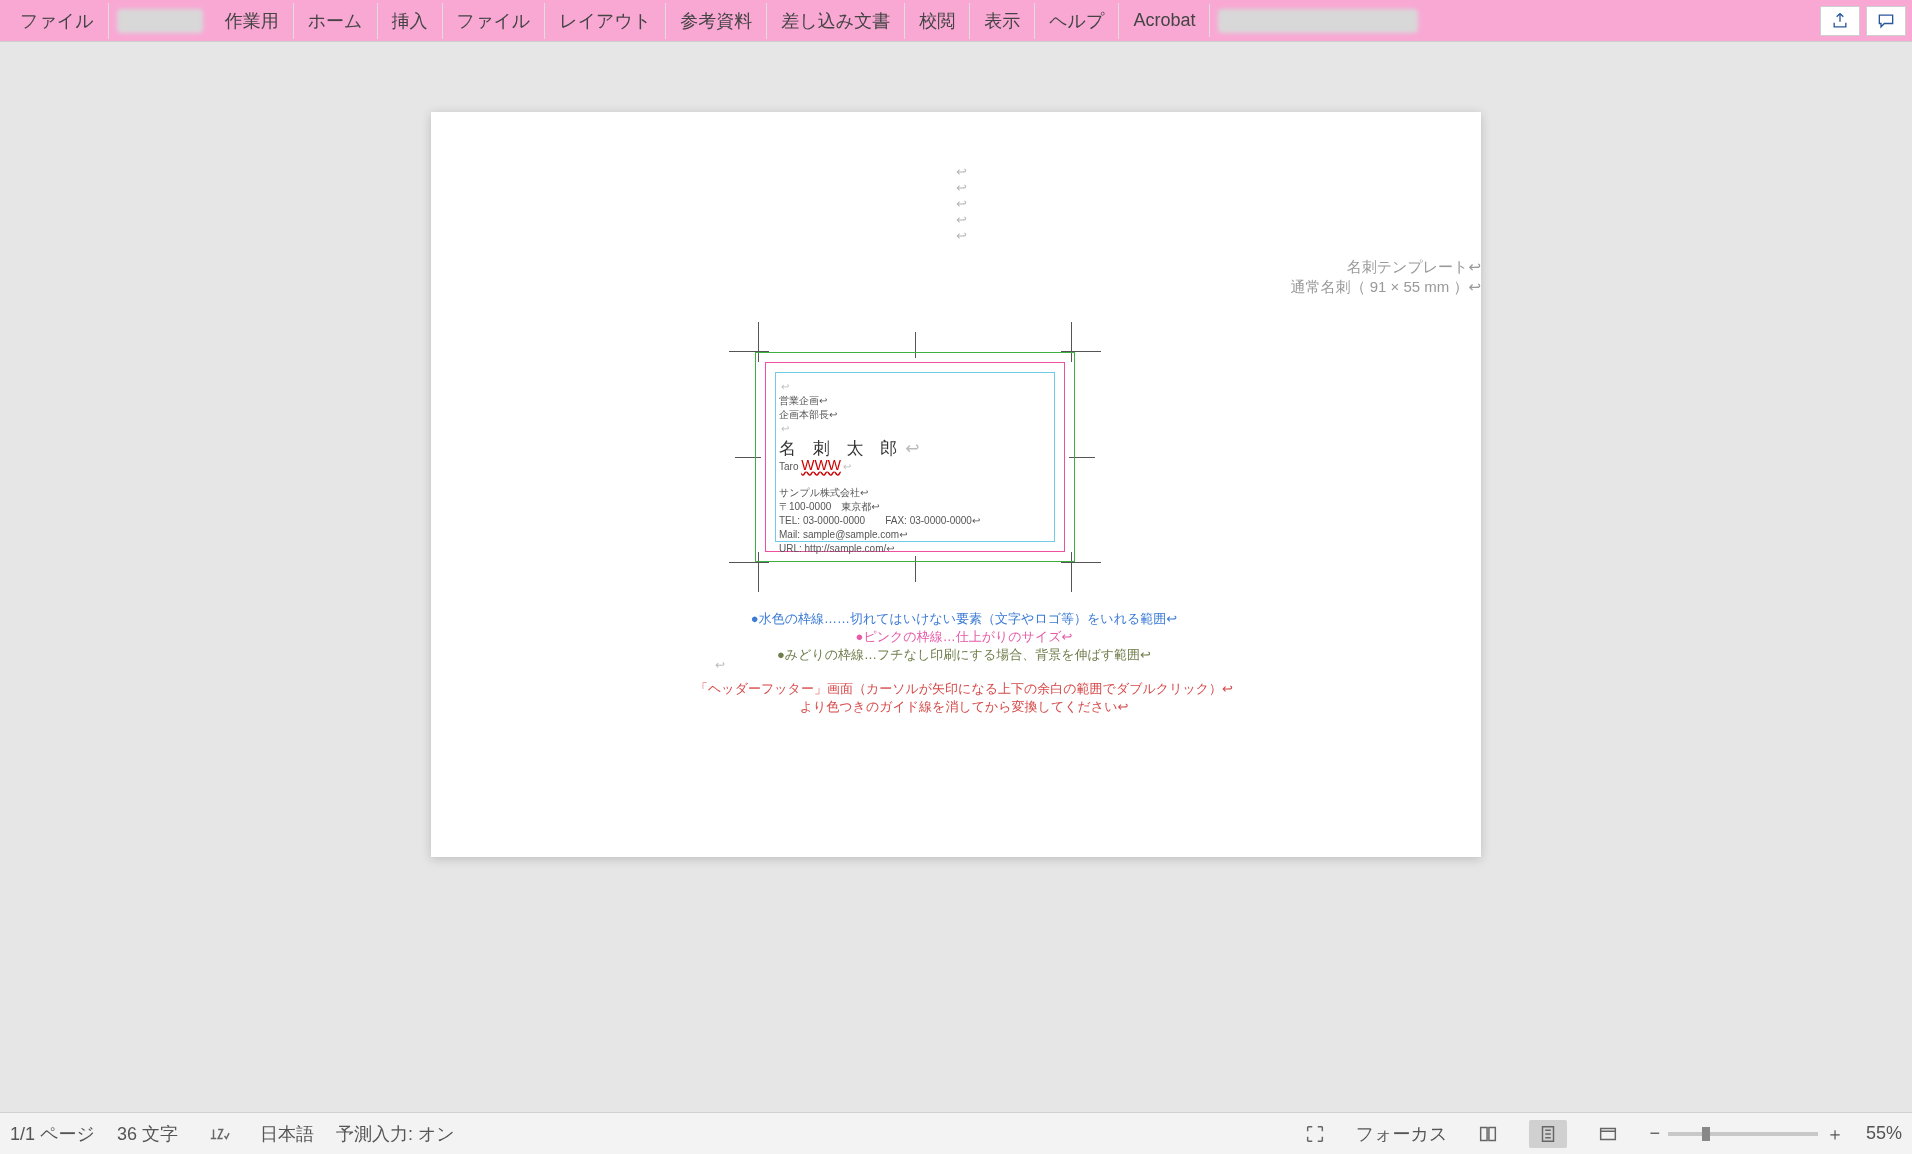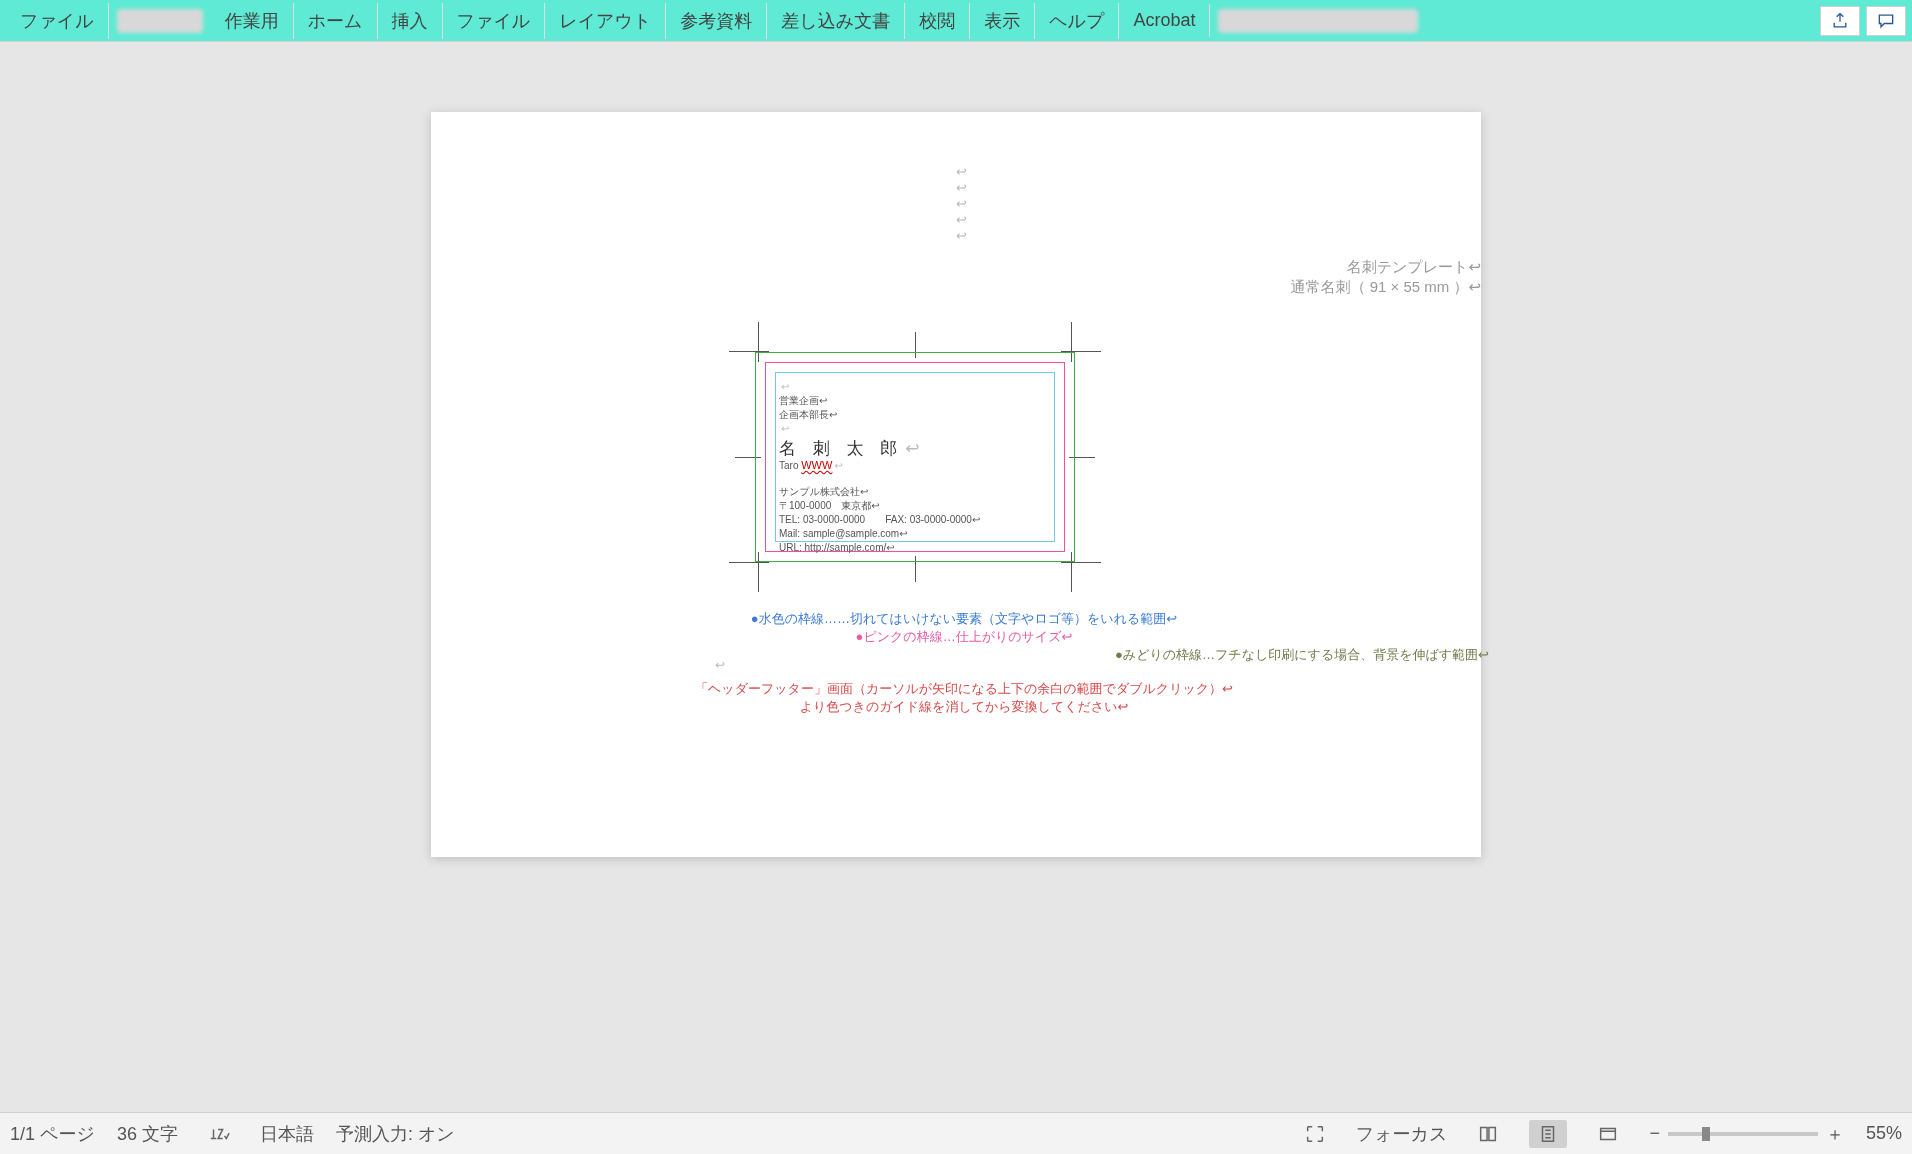--- a/index.html
+++ b/index.html
@@ -3,21 +3,21 @@
 <meta charset="utf-8">
 <style>
 * { margin: 0; padding: 0; box-sizing: border-box; }
 html, body { width: 100%; height: 100%; font-family: "Yu Gothic UI", "Meiryo", sans-serif; background: #e6e6e6; overflow: hidden; }
 
 
 .ribbon {
   display: flex;
   align-items: center;
   height: 42px;
-  background: #5eead4;
+  background: #f9a8d4;
   border-bottom: 1px solid #d0d0d0;
   padding: 0 6px;
   gap: 0;
   font-size: 18px;
   color: #444;
 }
 .ribbon .tab {
   padding: 6px 14px;
   border-right: 1px solid #dedede;
   cursor: pointer;
@@ -151,38 +151,38 @@
 .card-text .name {
   font-size: 17px;
   letter-spacing: 6px;
   color: #333;
   margin: 6px 0 2px;
 }
 .card-text .squiggle {
   color: #c00;
   text-decoration: wavy underline;
   text-decoration-color: #c00;
-  font-size: 11px;
+  font-size: 14px;
 }
 .card-text .row { display: block; }
 .pm { color: #bbb; margin-left: 2px; }
 
 
 .legend {
   position: absolute;
   top: 498px;
   left: 8px;
   width: 100%;
   text-align: center;
   font-size: 13px;
   line-height: 18px;
 }
 .legend .blue  { color: #3b7bd6; }
 .legend .pink  { color: #e65aa8; }
-.legend .olive { color: #6e7d4a; text-align: right; }
+.legend .olive { color: #6e7d4a; }
 .legend .red   { color: #d64848; margin-top: 16px; }
 .legend .lone-pm {
   position: absolute;
   left: 276px;
   top: 46px;
   color: #bbb;
   font-size: 12px;
 }
 
 

